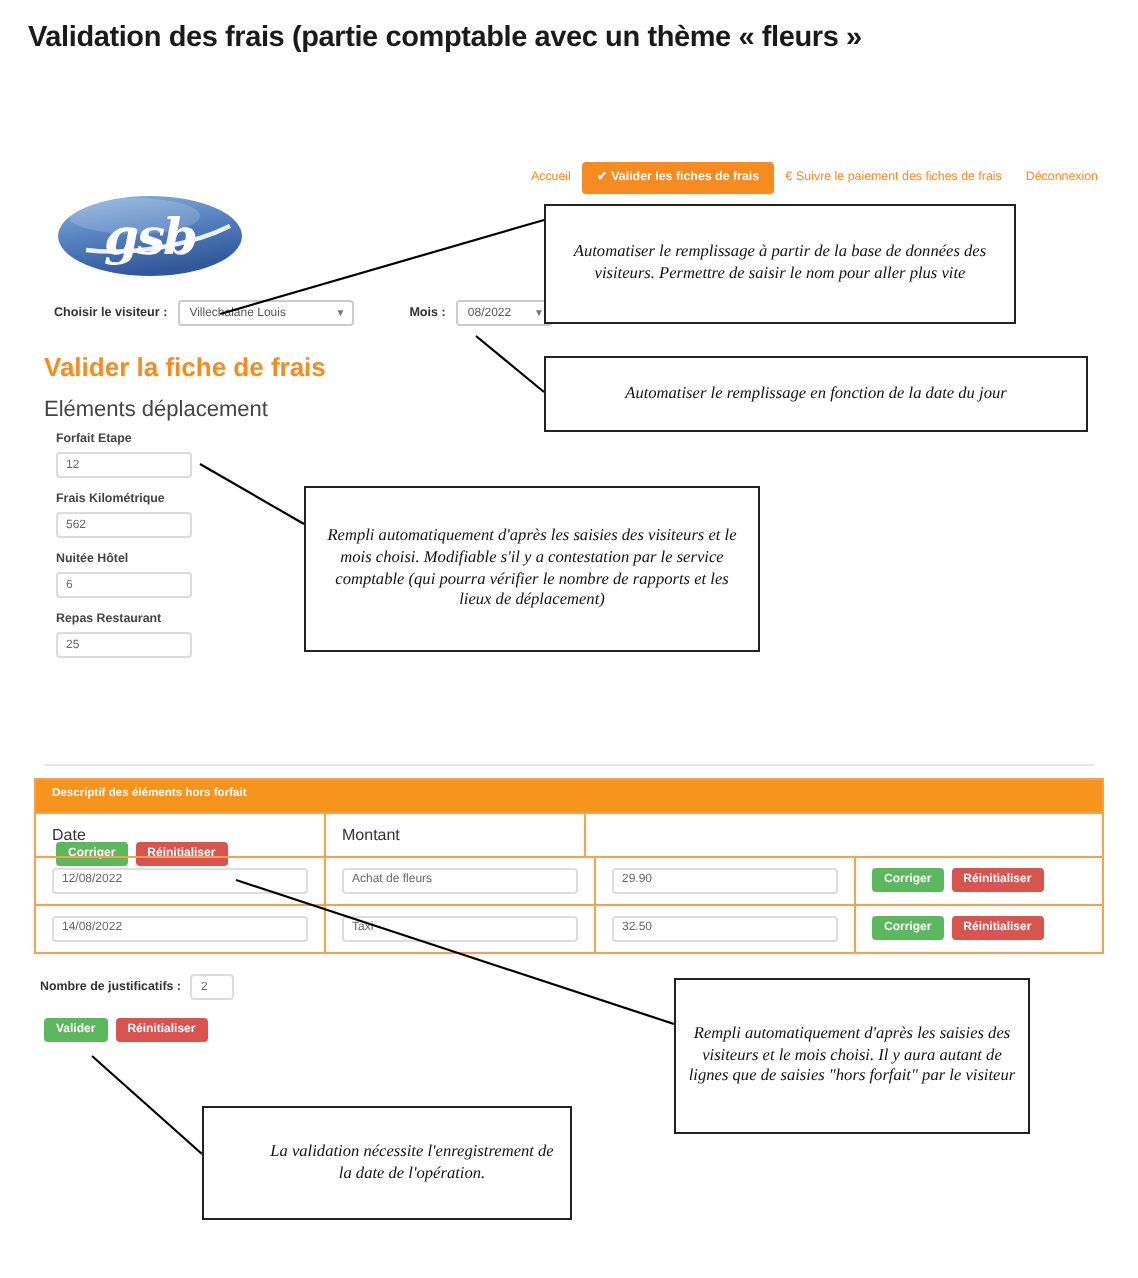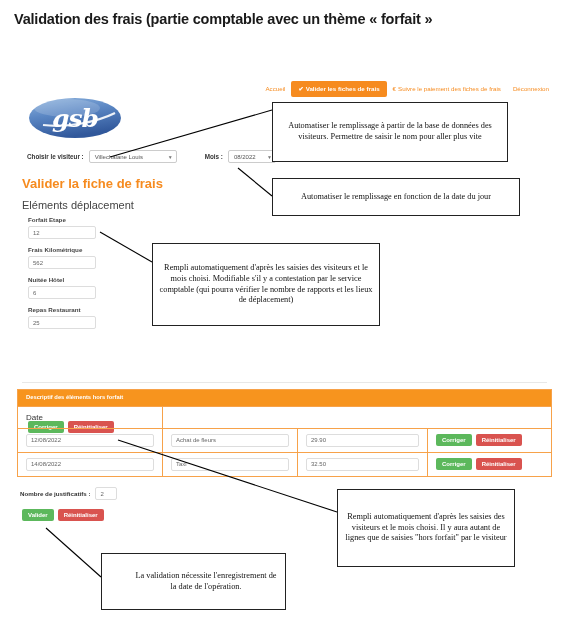--- a/index.html
+++ b/index.html
@@ -286,41 +286,42 @@
     font-family: "Liberation Serif", serif;
     font-size: 8.3px;
     color: #111;
     text-align: center;
     line-height: 1.32;
     box-sizing: border-box;
     display: flex;
     align-items: center;
     justify-content: center;
     padding: 4px 6px;
+    font-style: italic;
   }
   #note-visitor { left: 272px; top: 102px; width: 236px; height: 60px; }
-  #note-date    { left: 272px; top: 178px; width: 248px; height: 38px; }
+  #note-date    { left: 272px; top: 178px; width: 272px; height: 38px; }
   #note-fill    { left: 152px; top: 243px; width: 228px; height: 83px; }
   #note-rows    { left: 337px; top: 489px; width: 178px; height: 78px; }
   #note-valid   { left: 101px; top: 553px; width: 185px; height: 57px; padding-left: 31px; }
 
   
   svg.leaders {
     position: absolute;
     left: 0;
     top: 0;
     width: 569px;
     height: 639px;
     pointer-events: none;
   }
 </style>
 </head>
 <body>
 
-<div class="doc-title">Validation des frais (partie comptable avec un thème « forfait »</div>
+<div class="doc-title">Validation des frais (partie comptable avec un thème « fleurs »</div>
 
 <div class="app">
 
   <div class="navbar">
     <span class="nav-link">
       <span>Accueil</span>
     </span>
     <span class="nav-link active">
       <span class="nav-ico">✔</span><span>Valider les fiches de frais</span>
     </span>
@@ -388,20 +389,21 @@
     <span class="btn btn-green">Corriger</span>
     <span class="btn btn-red">Réinitialiser</span>
   </div>
 
   <div class="divider"></div>
 
   <div class="tbl">
     <div class="tbl-caption">Descriptif des éléments hors forfait</div>
     <div class="tbl-row">
       <div class="tbl-cell c1 th">Date</div>
+      <div class="tbl-cell c3 th">Montant</div>
       <div class="tbl-cell c4 th"></div>
     </div>
     <div class="tbl-row">
       <div class="tbl-cell c1">
         <span class="cell-input">12/08/2022</span>
       </div>
       <div class="tbl-cell c2">
         <span class="cell-input">Achat de fleurs</span>
       </div>
       <div class="tbl-cell c3">

